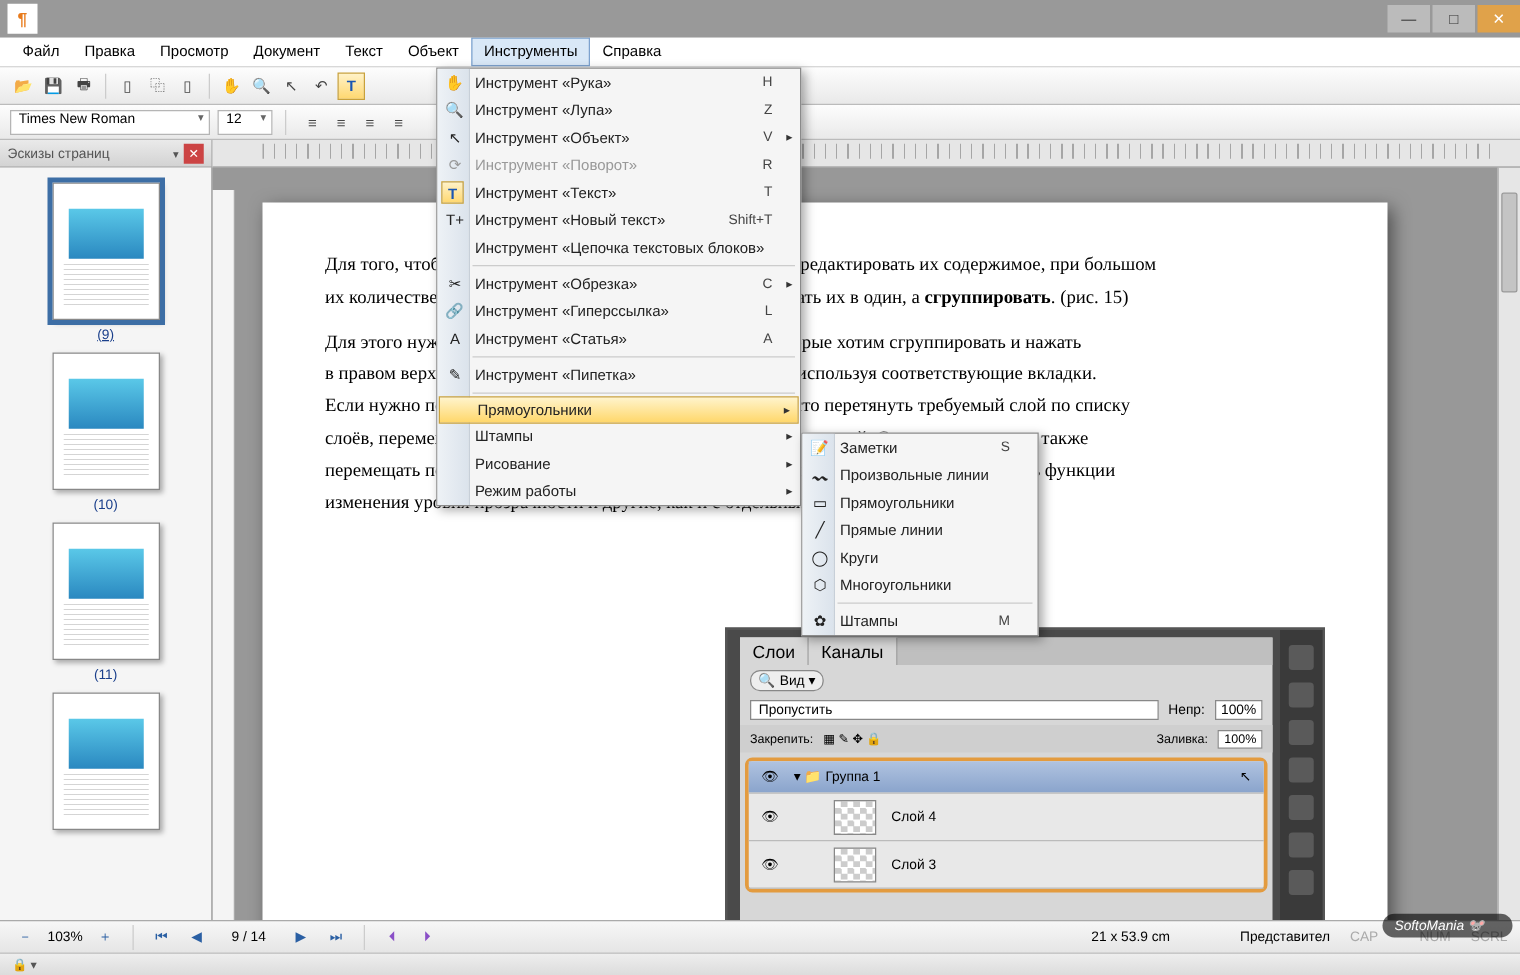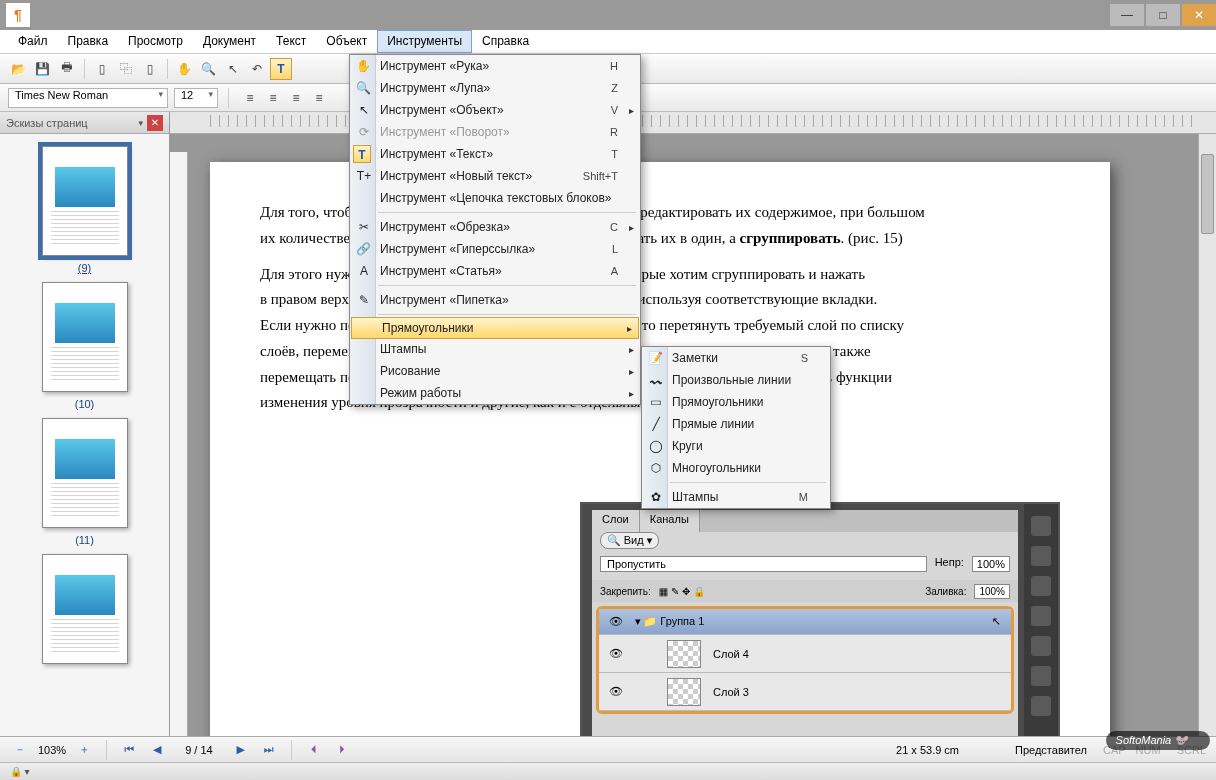--- a/index.html
+++ b/index.html
@@ -53,22 +53,22 @@
   .dd-row .arrow { position: absolute; right: 6px; font-size: 10px; color: #333; }
   .dd-row.hl { background: linear-gradient(#fff4cc,#ffd76a); border: 1px solid #caa23e; height: 22px; margin: -1px 1px; }
   .dd-sep { height: 1px; background: #ccc; margin: 3px 4px 3px 28px; }
   .dd-iconstrip { position: absolute; left: 0; top: 0; bottom: 0; width: 26px; background: linear-gradient(90deg,#eef2f6,#dbe3ec); border-right: 1px solid #c7cfd8; }
   
   .layers-img { position: absolute; left: 370px; top: 340px; width: 480px; height: 290px; background: #4a4a4a; border: 2px solid #555; }
   .layers-toolbar { position: absolute; right: 0; top: 0; bottom: 0; width: 34px; background: #3a3a3a; display: flex; flex-direction: column; align-items: center; gap: 10px; padding-top: 12px; }
   .layers-toolbar div { width: 20px; height: 20px; background: #5a5a5a; border-radius: 3px; }
   .layers-panel { position: absolute; left: 10px; top: 6px; right: 40px; bottom: 6px; background: #d7d7d7; }
   .layers-tabs { height: 22px; display: flex; background: #bfbfbf; }
-  .layers-tabs div { padding: 3px 10px; font-size: 11px; background: #d7d7d7; border-right: 1px solid #999; }
-  .layers-ctrl { height: 24px; display: flex; align-items: flex-start; gap: 8px; padding: 0 8px; font-size: 11px; }
+  .layers-tabs div { padding: 3px 10px; font-size: 14px; background: #d7d7d7; border-right: 1px solid #999; }
+  .layers-ctrl { height: 24px; display: flex; align-items: center; gap: 8px; padding: 0 8px; font-size: 11px; }
   .layers-opt { height: 22px; display: flex; align-items: center; gap: 8px; padding: 0 8px; font-size: 10px; background: #cfcfcf; }
   .layers-list { border: 3px solid #e39b3f; border-radius: 6px; margin: 4px; background: #e8e8e8; }
   .lrow { height: 38px; display: flex; align-items: center; padding: 0 10px; gap: 12px; border-bottom: 1px solid #bbb; font-size: 11px; }
   .lrow.group { background: linear-gradient(#b0c3e0,#8aa4cc); height: 26px; }
   .lrow .eye { width: 14px; }
   .lrow .sw { width: 34px; height: 28px; background: repeating-conic-gradient(#ccc 0 25%, #fff 0 50%) 0 0/10px 10px; border: 1px solid #888; }
   .statusbar { height: 26px; background: linear-gradient(#f7f7f7,#e5e5e5); border-top: 1px solid #aaa; display: flex; align-items: center; padding: 0 10px; gap: 8px; font-size: 11px; }
   .navbtn { width: 20px; height: 18px; display: flex; align-items: center; justify-content: center; color: #2a5fa3; font-size: 11px; }
   .statusbar .spacer { flex: 1; }
   .statusgrip { height: 18px; background: linear-gradient(#eee,#dcdcdc); border-top: 1px solid #bbb; display: flex; align-items: center; padding: 0 10px; font-size: 10px; color: #555; }
@@ -260,21 +260,21 @@
     <div class="navbtn">▶</div>
     <div class="navbtn">⏭</div>
     <div class="tsep"></div>
     <div class="navbtn" style="color:#8a4fc7">⏴</div>
     <div class="navbtn" style="color:#8a4fc7">⏵</div>
     <span class="spacer"></span>
     <span>21 x 53.9 cm</span>
     <span style="width:40px"></span>
     <span>Представител</span>
     <span style="color:#aaa;margin-left:8px">CAP</span>
-    <span style="color:#aaa;margin-left:2px">NUM</span>
+    <span style="color:#aaa;margin-left:25px">NUM</span>
     <span style="color:#aaa;margin-left:8px">SCRL</span>
   </div>
   <div class="statusgrip">
     <span>🔒</span>
       <span style="margin-left:2px">▾</span>
   </div>
 </div>
 
 <div class="dropdown" id="tools-dd" style="left:349px; top:54px; width:292px;">
   <div class="dd-iconstrip"></div>

